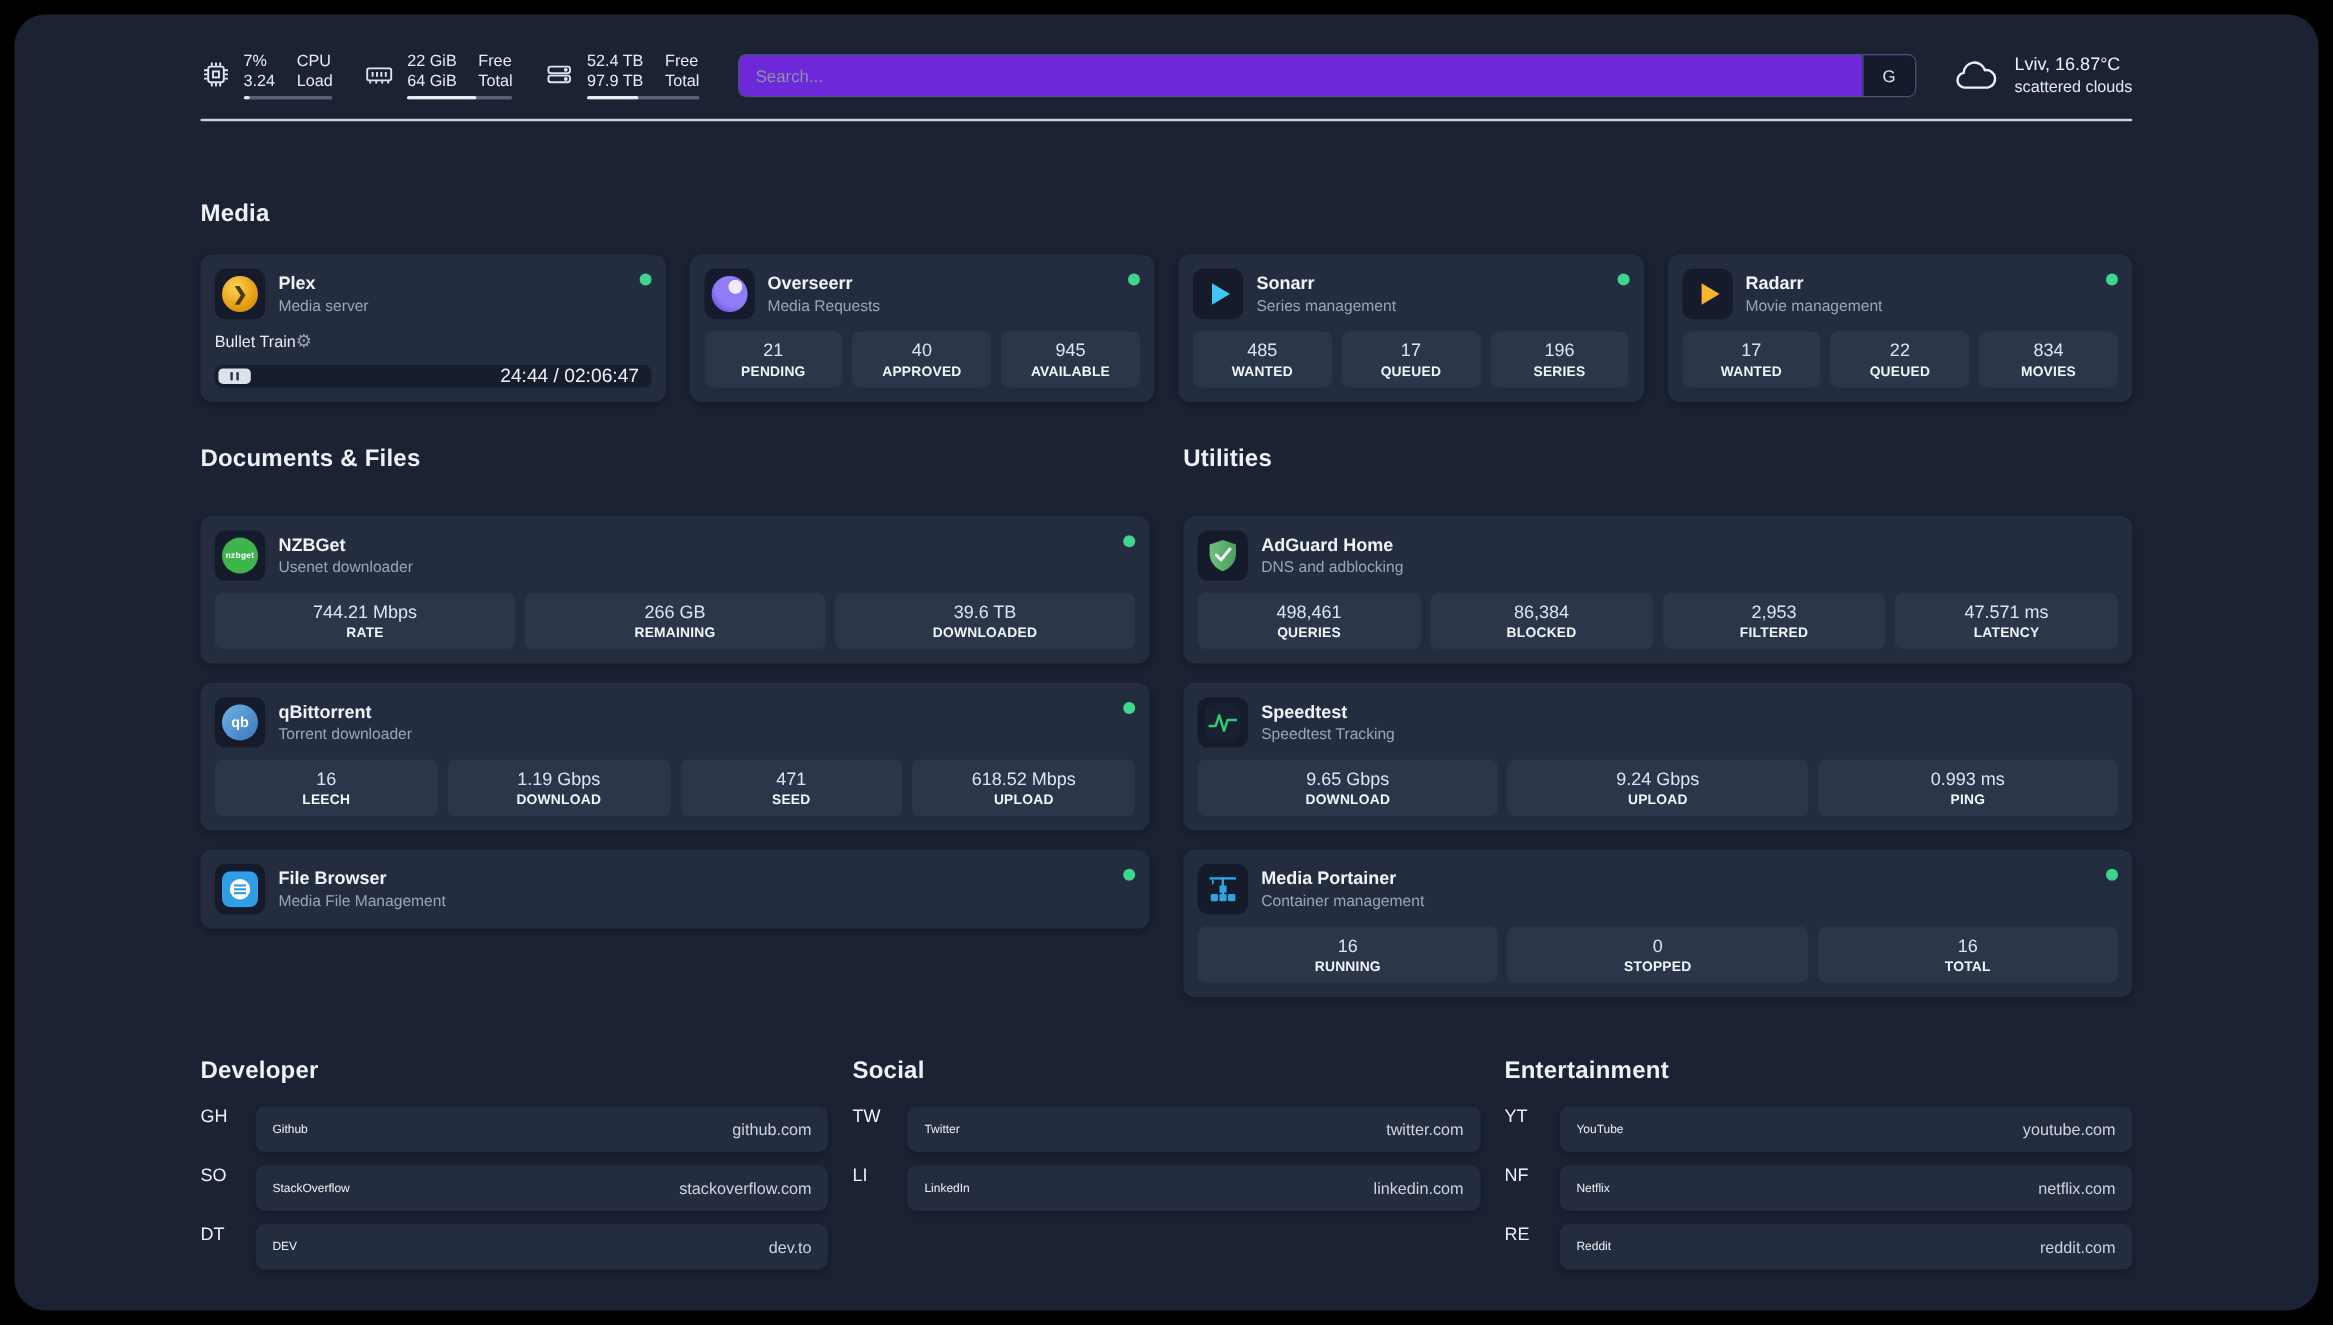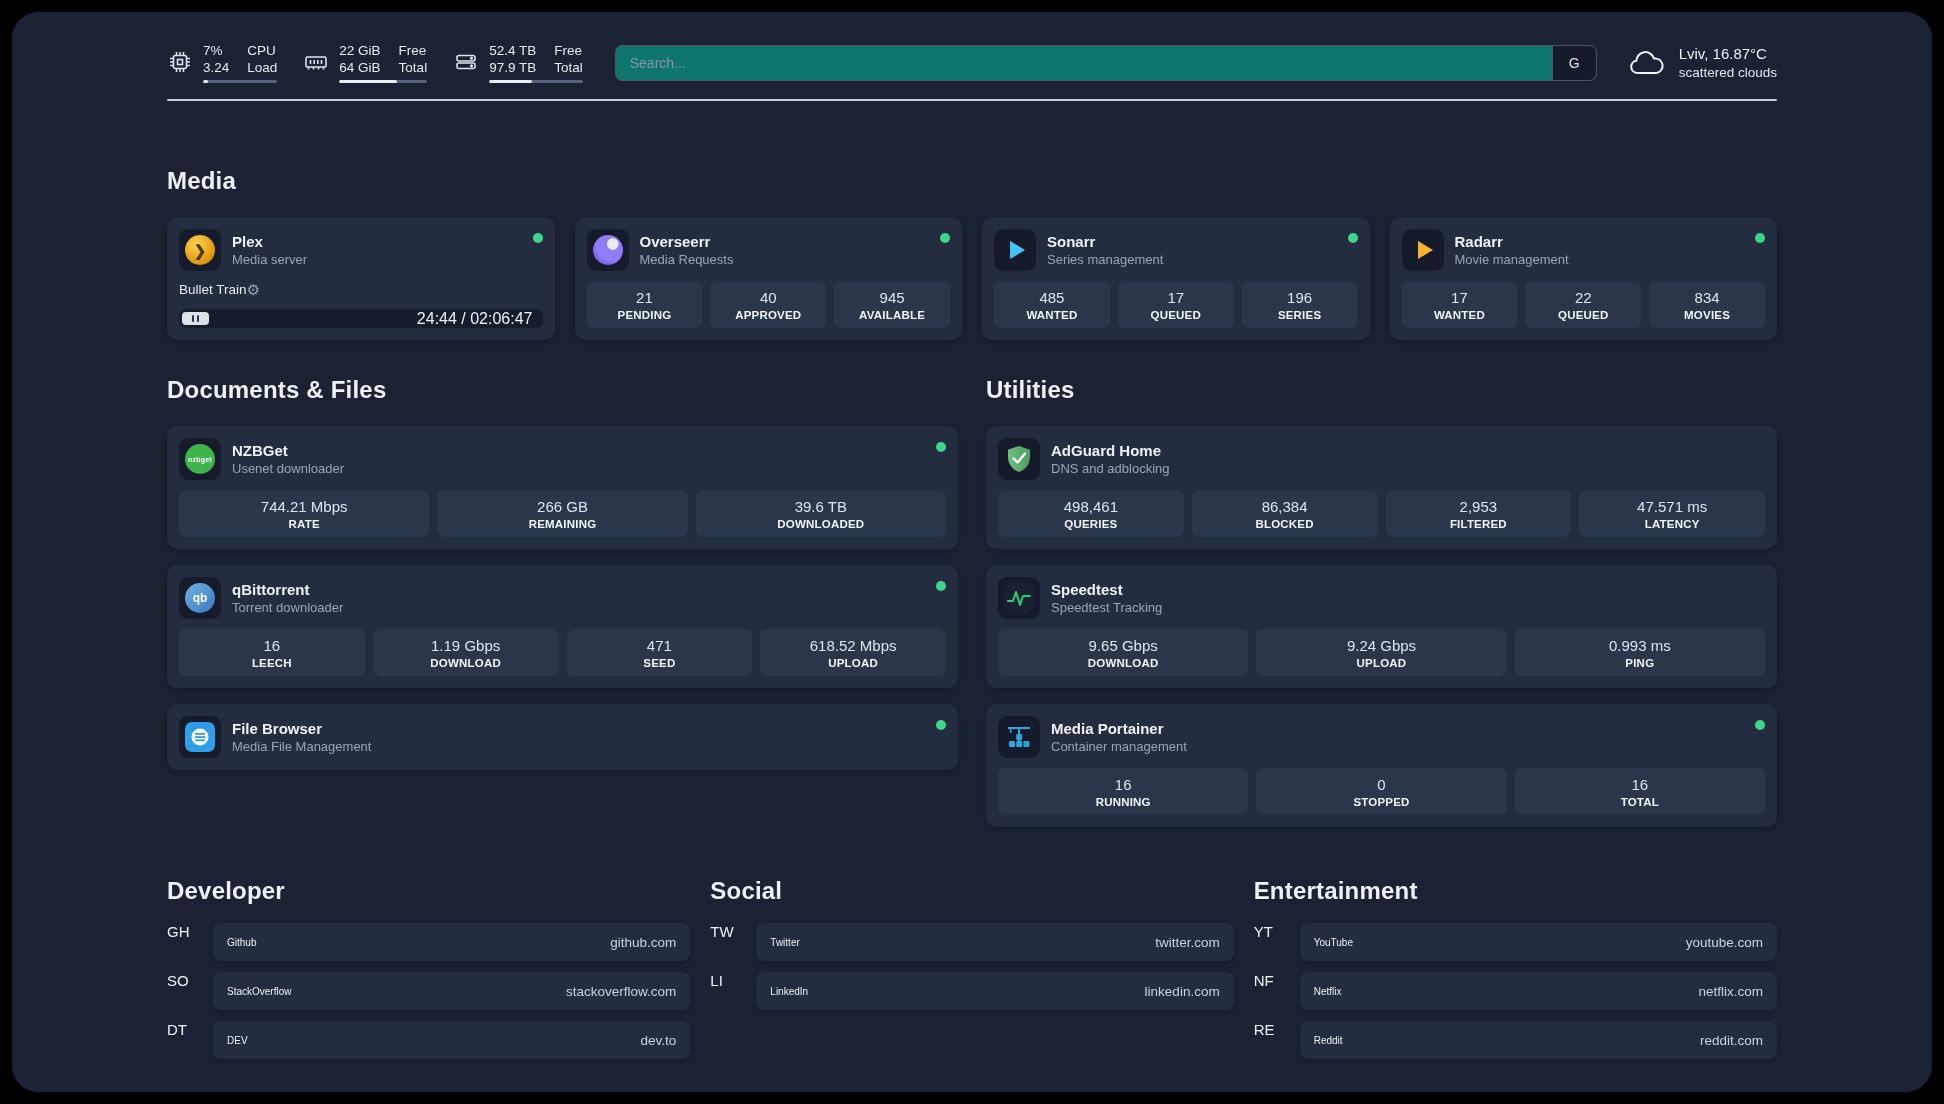--- a/index.html
+++ b/index.html
@@ -7,36 +7,36 @@
   .panel{position:relative;width:1920px;height:1080px;margin:12px auto;background:#1a2234;border-radius:26px;overflow:hidden}
   .content{width:1610px;margin:0 auto}
 
   
   .topbar{display:flex;align-items:center;gap:26px;padding-top:30px}
   .sysstat{display:flex;align-items:flex-start;gap:10px}
   .sysicon{margin-top:7px;flex:none}
   .sysgrid{display:grid;grid-template-columns:auto auto;column-gap:18px;line-height:17px;font-size:13.5px;color:#e8ebf2}
   .sysbar{margin-top:4px;height:3px;border-radius:2px;background:#57627a;overflow:hidden}
   .sysbar-fill{height:100%;background:#e8ebf2;border-radius:2px}
-  .search{flex:1;display:flex;align-items:flex-end;height:36px;margin-left:6px;background:#0f766e;border:1px solid #4a5468;border-radius:7px;overflow:hidden}
+  .search{flex:1;display:flex;align-items:flex-end;height:36px;margin-left:6px;background:#6d28d9;border:1px solid #4a5468;border-radius:7px;overflow:hidden}
   .search input{flex:1;height:100%;background:transparent;border:0;outline:0;color:#dfe4ee;font-size:14px;padding:0 14px;font-family:"Liberation Sans",sans-serif}
   .search input::placeholder{color:#8b93a7}
   .search-btn{width:44px;height:100%;display:flex;align-items:center;justify-content:center;background:#141b2b;border-left:1px solid #4a5468;color:#dfe4ee;font-size:14px;cursor:pointer}
   .weather{display:flex;align-items:center;gap:12px;color:#eef1f6;margin-left:4px}
   .weather-txt{line-height:19px}
   .weather-loc{font-size:15px}
   .weather-cond{font-size:13.5px;color:#e2e7ef}
   .rule{margin-top:16px;height:2px;background:#c9cfda;border-radius:1px}
 
   
-  .sec-title{font-size:24px;font-weight:600;color:#eef1f6;letter-spacing:.2px}
+  .sec-title{font-size:20px;font-weight:600;color:#eef1f6;letter-spacing:.2px}
   .media-title{margin-top:66px}
   .media-grid{display:grid;grid-template-columns:repeat(4,1fr);gap:20px;margin-top:22px}
   .mid-grid{display:grid;grid-template-columns:1fr 1fr;gap:28px;margin-top:36px}
-  .col-cards{display:flex;flex-direction:column;gap:16px;margin-top:22px}
+  .col-cards{display:flex;flex-direction:column;gap:16px;margin-top:36px}
 
   .card{background:#242d40;border-radius:10px;padding:12px;display:flex;flex-direction:column;gap:10px;box-shadow:0 2px 6px rgba(0,0,0,.25);cursor:pointer;min-height:66px;justify-content:space-between}
   .card-head{display:flex;align-items:center;gap:11px}
   .appicon{width:42px;height:42px;border-radius:9px;background:#151b2a;display:flex;align-items:center;justify-content:center;flex:none}
   .appname{font-size:15px;color:#f0f3f8;font-weight:600}
   .appsub{font-size:13px;color:#9aa4b8;margin-top:2px}
   .statusdot{width:10px;height:10px;border-radius:50%;background:#3dd68c;margin-left:auto;flex:none;align-self:flex-start;margin-top:4px}
   .stats{display:flex;gap:8px}
   .stat{flex:1;background:#2b364b;border-radius:7px;padding:8px 4px 7px;text-align:center}
   .stat-val{font-size:15px;color:#dfe4ee}

